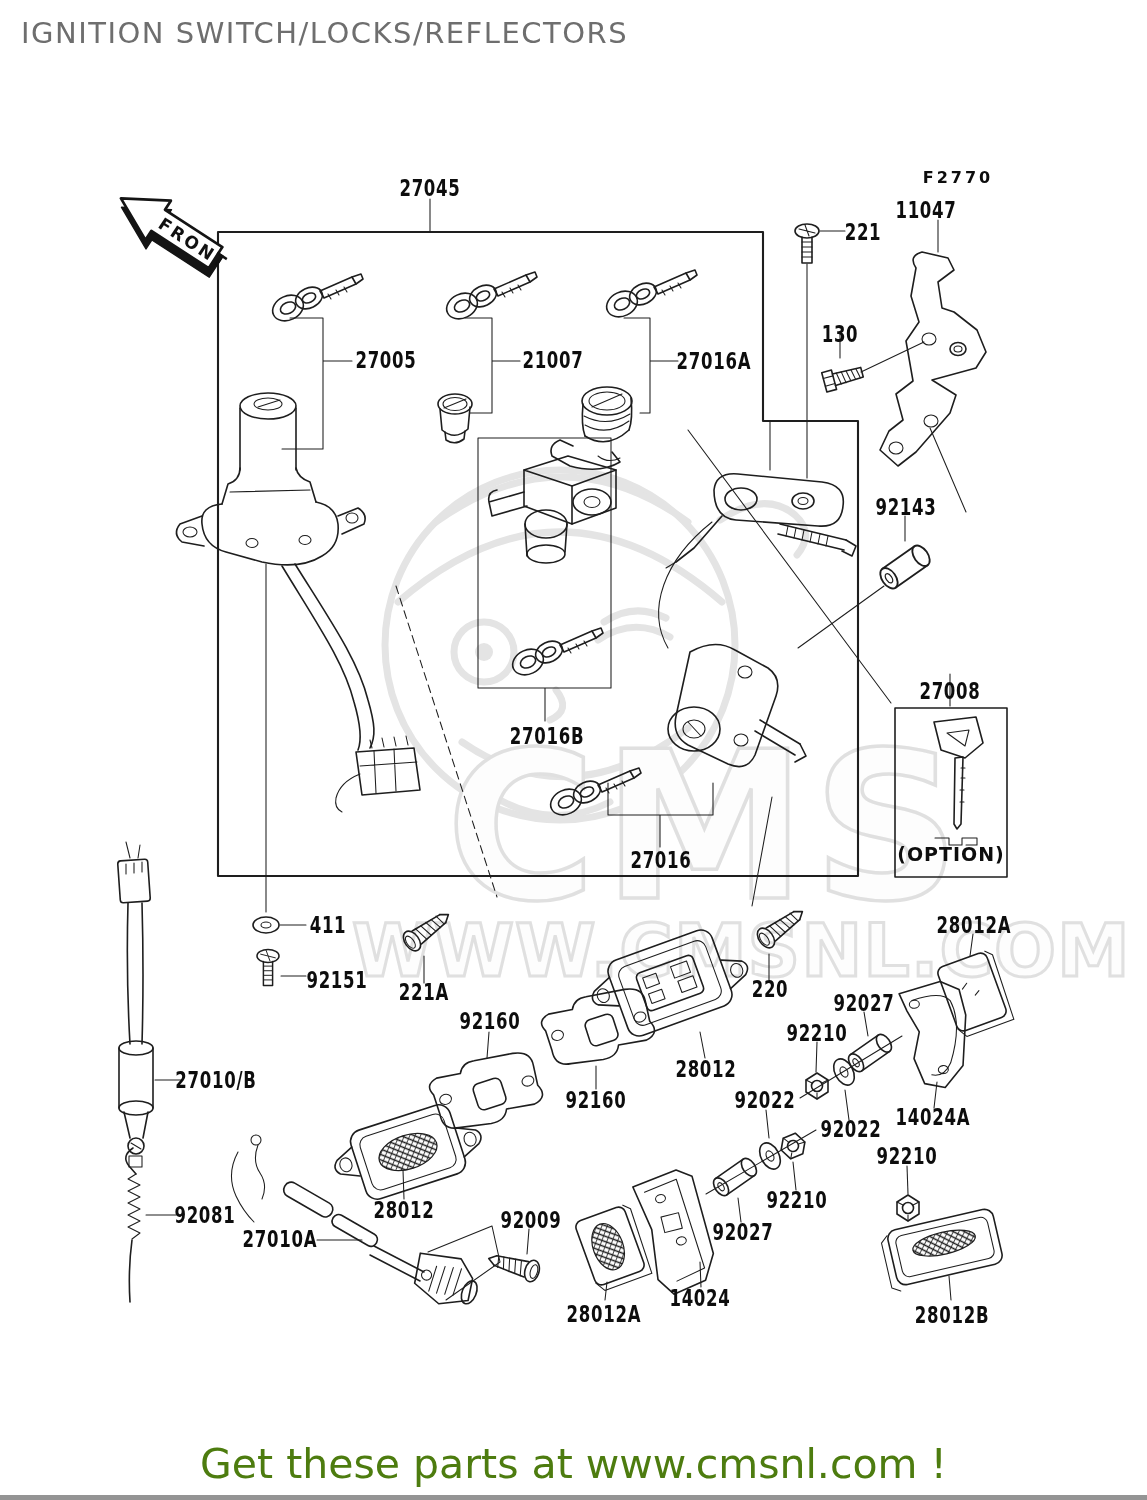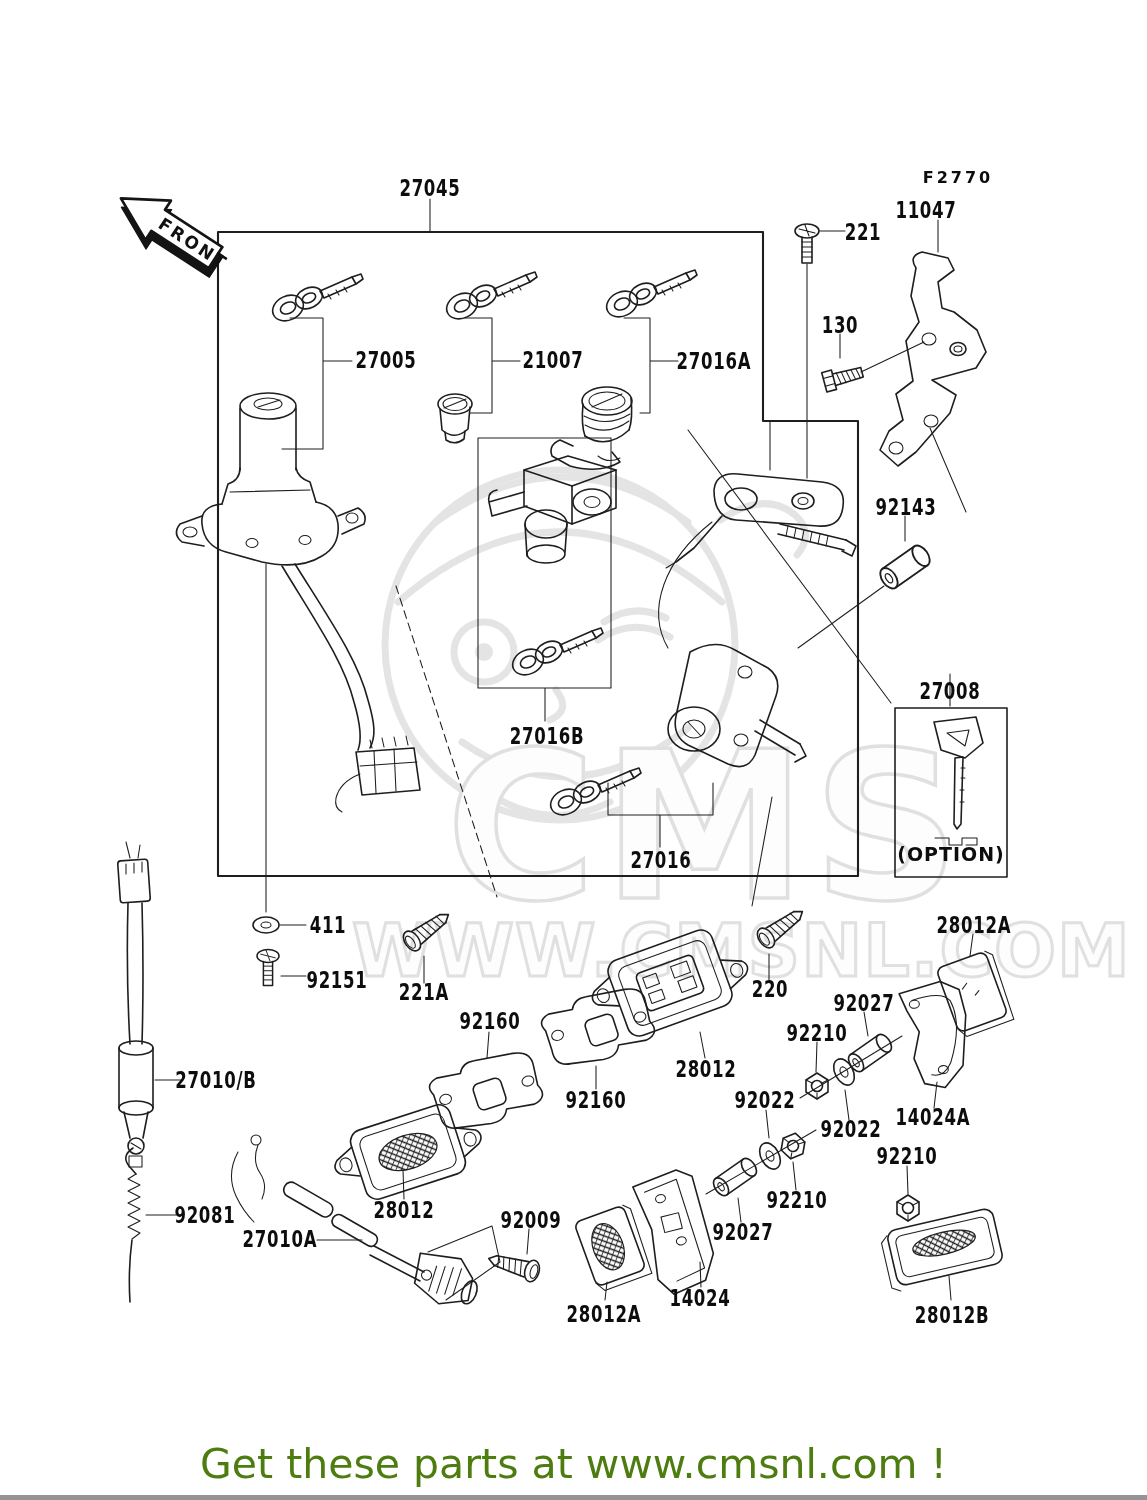--- a/index.html
+++ b/index.html
@@ -31,20 +31,21 @@
   #wm .wmfill { fill:#e4e4e4; stroke:none; }
   #wm text { font-weight:bold; fill:#fdfdfd; stroke:#e0e0e0; stroke-width:3.5; letter-spacing:6px; }
   #wm .wmbig { font-size:205px; }
   #wm .wmurl { font-size:73px; letter-spacing:1px; stroke-width:3; }
 </style>
 </head>
 <body>
 
 <div class="stage">
 
+  <div class="title">IGNITION SWITCH/LOCKS/REFLECTORS</div>
 
   <svg id="art" width="1147" height="1500" viewBox="0 0 1147 1500">
     <defs>
       <pattern id="hatch" width="5" height="5" patternUnits="userSpaceOnUse" patternTransform="rotate(40)">
         <path d="M0,0 L0,5" stroke="#2a2a2a" stroke-width="0.9" fill="none"></path>
         <path d="M0,2.5 L5,2.5" stroke="#2a2a2a" stroke-width="0.7" fill="none"></path>
       </pattern>
       <g id="key">
         <ellipse cx="0" cy="0" rx="16" ry="12" transform="rotate(-25)"></ellipse>
         <ellipse cx="0" cy="0" rx="8" ry="5.5" transform="rotate(-25)"></ellipse>
@@ -449,21 +450,21 @@
       <path class="bfill" d="M-22,16 L26,-12 L26,0 L102,0 L102,28 L26,28 L26,40 Z"></path>
       <path class="bwhite" d="M-28,8 L20,-20 L20,-8 L96,-8 L96,20 L20,20 L20,32 Z"></path>
       <text x="23" y="13" font-size="19" font-weight="bold" letter-spacing="3">FRONT</text>
     </g>
   </svg>
 
   <div id="labels">
       <div class="plabel" style="left: 430px; top: 188px;"><span>27045</span></div>
       <div class="plabel" style="left: 926px; top: 210px;"><span>11047</span></div>
       <div class="plabel" style="left: 863px; top: 232px;"><span>221</span></div>
-      <div class="plabel" style="left: 840px; top: 325px;"><span>130</span></div>
+      <div class="plabel" style="left: 840px; top: 334px;"><span>130</span></div>
       <div class="plabel" style="left: 386px; top: 360px;"><span>27005</span></div>
       <div class="plabel" style="left: 553px; top: 360px;"><span>21007</span></div>
       <div class="plabel" style="left: 714px; top: 361px;"><span>27016A</span></div>
       <div class="plabel" style="left: 906px; top: 507px;"><span>92143</span></div>
       <div class="plabel" style="left: 950px; top: 691px;"><span>27008</span></div>
       <div class="plabel" style="left: 547px; top: 736px; text-align: right;"><span>27016B</span></div>
       <div class="plabel" style="left: 661px; top: 860px;"><span>27016</span></div>
       <div class="plabel" style="left: 328px; top: 925px;"><span>411</span></div>
       <div class="plabel" style="left: 337px; top: 980px;"><span>92151</span></div>
       <div class="plabel" style="left: 424px; top: 992px;"><span>221A</span></div>

